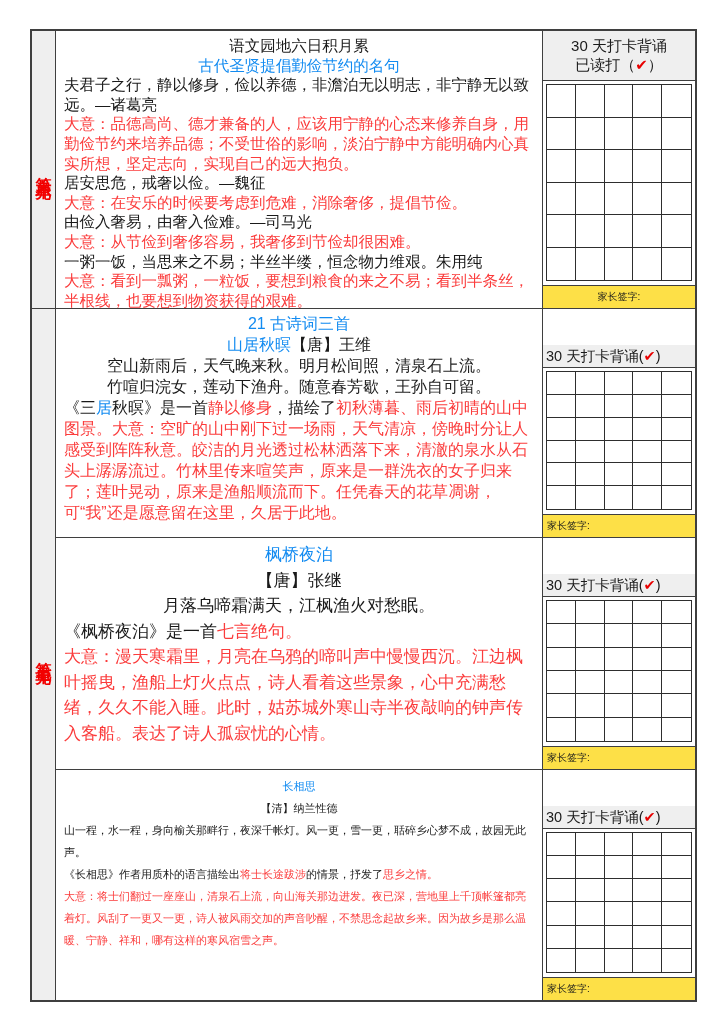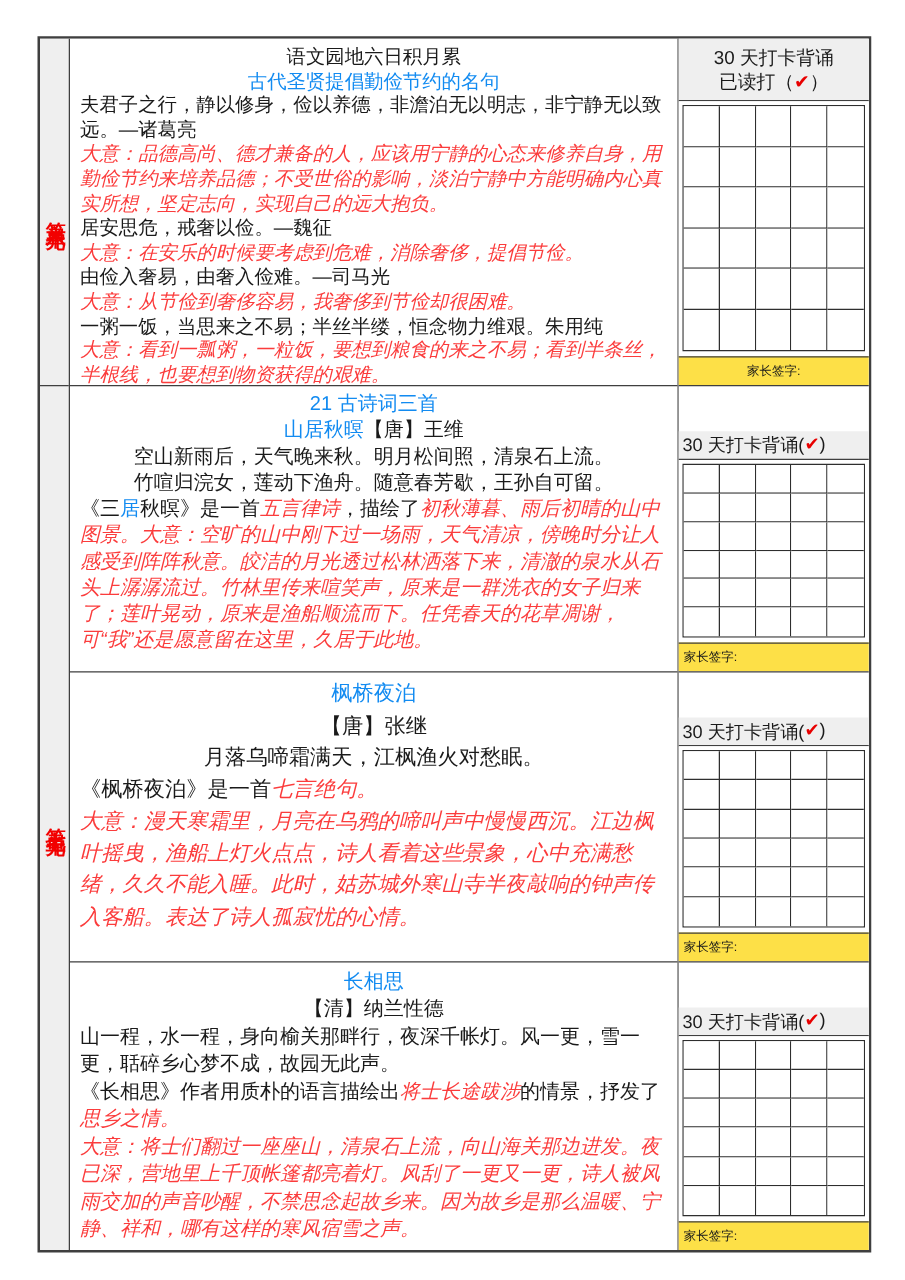--- a/index.html
+++ b/index.html
@@ -18,24 +18,24 @@
                 color:#f20000; font-weight:bold; font-size:16px; letter-spacing:3px; line-height:1; }
 
   
   .content-col { width:487px; border-right:1px solid #3f3f3f; display:flex; flex-direction:column; background:#fff; }
   .content-cell { padding:4px 8px 0 8px; overflow:hidden; }
   .content-cell .line { text-align:left; }
   .content-cell .line.center { text-align:center; }
   .s1 { height:277px; font-size:15.5px; line-height:19.6px; padding-top:5px; }
   .s2 { height:229px; font-size:16px;   line-height:21px;   border-top:1px solid #3f3f3f; }
   .s3 { height:232px; font-size:17px;   line-height:25.5px; border-top:1px solid #3f3f3f; padding-top:4px; }
-  .s4 { height:231px; font-size:16px;   line-height:22px;   border-top:1px solid #3f3f3f; padding-top:5px; }
+  .s4 { height:231px; font-size:11px;   line-height:22px;   border-top:1px solid #3f3f3f; padding-top:5px; }
 
   .c-black { color:#1a1a1a; }
-  .c-red   { color:#fb3c3c;font-style:italic; }
+  .c-red   { color:#fb3c3c; }
   .c-blue  { color:#128bf1; }
   .c-check { color:#e80000; font-weight:bold; }
   .bold    { font-weight:normal; }
 
   
   .check-col { flex:1; display:flex; flex-direction:column; background:#fff; }
   .check-sec { display:flex; flex-direction:column; }
   .check-sec.first  { height:277px; }
   .check-sec.rest   { border-top:1px solid #3f3f3f; }
   .check-sec.r2 { height:229px; } .check-sec.r3 { height:232px; } .check-sec.r4 { height:231px; }
@@ -83,21 +83,21 @@
           <div class="line"><span class="c-black">由俭入奢易，由奢入俭难。—司马光</span></div>
           <div class="line"><span class="c-red">大意：从节俭到奢侈容易，我奢侈到节俭却很困难。</span></div>
           <div class="line"><span class="c-black">一粥一饭，当思来之不易；半丝半缕，恒念物力维艰。朱用纯</span></div>
           <div class="line"><span class="c-red">大意：看到一瓢粥，一粒饭，要想到粮食的来之不易；看到半条丝，半根线，也要想到物资获得的艰难。</span></div>
         </section>
       <section class="content-cell s2">
           <div class="line center"><span class="c-blue bold">21 古诗词三首</span></div>
           <div class="line center"><span class="c-blue bold">山居秋暝</span><span class="c-black">【唐】王维</span></div>
           <div class="line center"><span class="c-black">空山新雨后，天气晚来秋。明月松间照，清泉石上流。</span></div>
           <div class="line center"><span class="c-black">竹喧归浣女，莲动下渔舟。随意春芳歇，王孙自可留。</span></div>
-          <div class="line"><span class="c-black">《三</span><span class="c-blue bold">居</span><span class="c-black">秋暝》是一首</span><span class="c-red">五言律诗</span><span class="c-black">，描绘了</span><span class="c-red">初秋薄暮、雨后初晴的山中图景。大意：空旷的山中刚下过一场雨，天气清凉，傍晚时分让人感受到阵阵秋意。皎洁的月光透过松林洒落下来，清澈的泉水从石头上潺潺流过。竹林里传来喧笑声，原来是一群洗衣的女子归来了；莲叶晃动，原来是渔船顺流而下。任凭春天的花草凋谢，可“我”还是愿意留在这里，久居于此地。</span></div>
+          <div class="line"><span class="c-black">《三</span><span class="c-blue bold">居</span><span class="c-black">秋暝》是一首</span><span class="c-red">静以修身</span><span class="c-black">，描绘了</span><span class="c-red">初秋薄暮、雨后初晴的山中图景。大意：空旷的山中刚下过一场雨，天气清凉，傍晚时分让人感受到阵阵秋意。皎洁的月光透过松林洒落下来，清澈的泉水从石头上潺潺流过。竹林里传来喧笑声，原来是一群洗衣的女子归来了；莲叶晃动，原来是渔船顺流而下。任凭春天的花草凋谢，可“我”还是愿意留在这里，久居于此地。</span></div>
         </section>
       <section class="content-cell s3">
           <div class="line center"><span class="c-blue bold">枫桥夜泊</span></div>
           <div class="line center"><span class="c-black">【唐】张继</span></div>
           <div class="line center"><span class="c-black">月落乌啼霜满天，江枫渔火对愁眠。</span></div>
           <div class="line"><span class="c-black">《枫桥夜泊》是一首</span><span class="c-red">七言绝句。</span></div>
           <div class="line"><span class="c-red">大意：漫天寒霜里，月亮在乌鸦的啼叫声中慢慢西沉。江边枫叶摇曳，渔船上灯火点点，诗人看着这些景象，心中充满愁绪，久久不能入睡。此时，姑苏城外寒山寺半夜敲响的钟声传入客船。表达了诗人孤寂忧的心情。</span></div>
         </section>
       <section class="content-cell s4">
           <div class="line center"><span class="c-blue bold">长相思</span></div>

